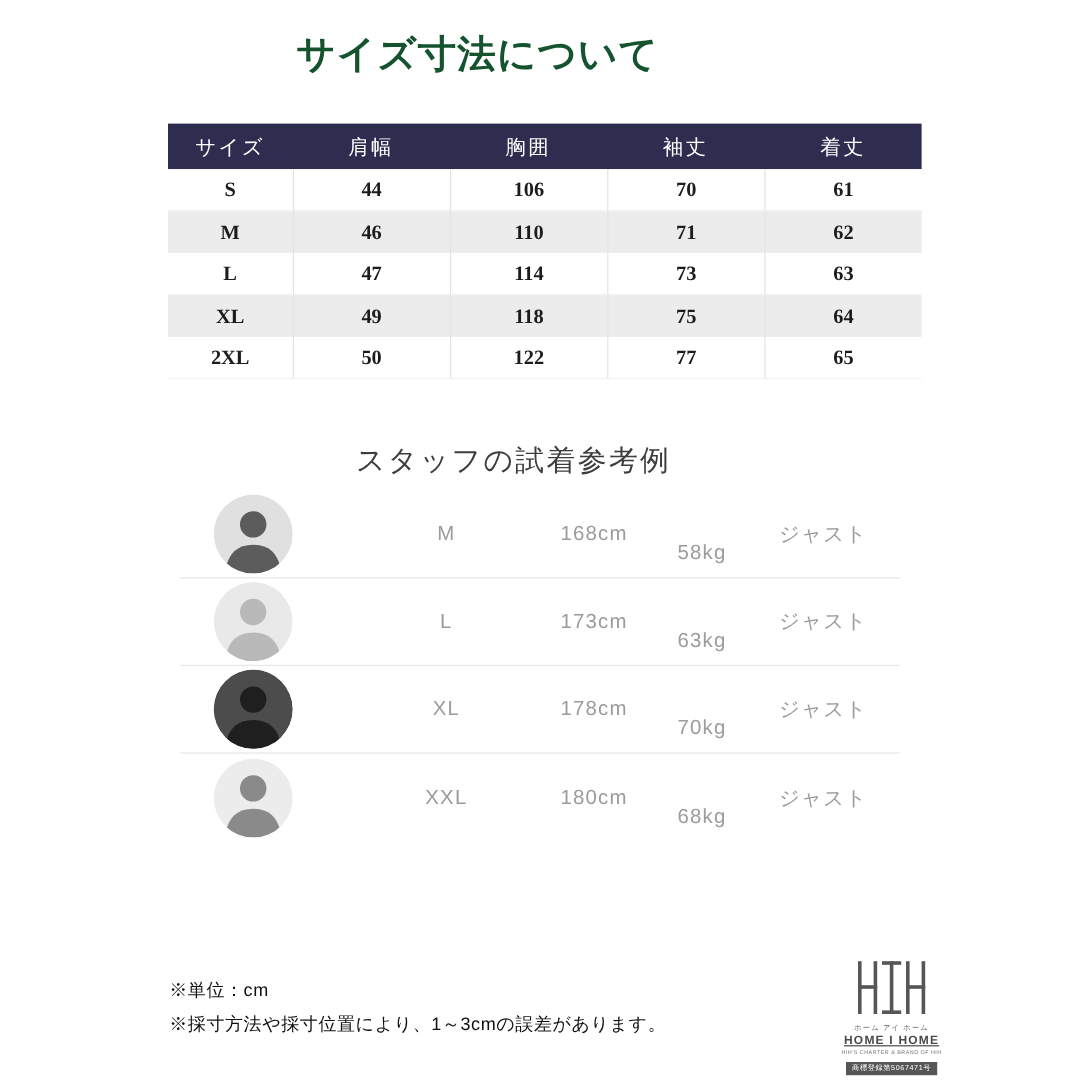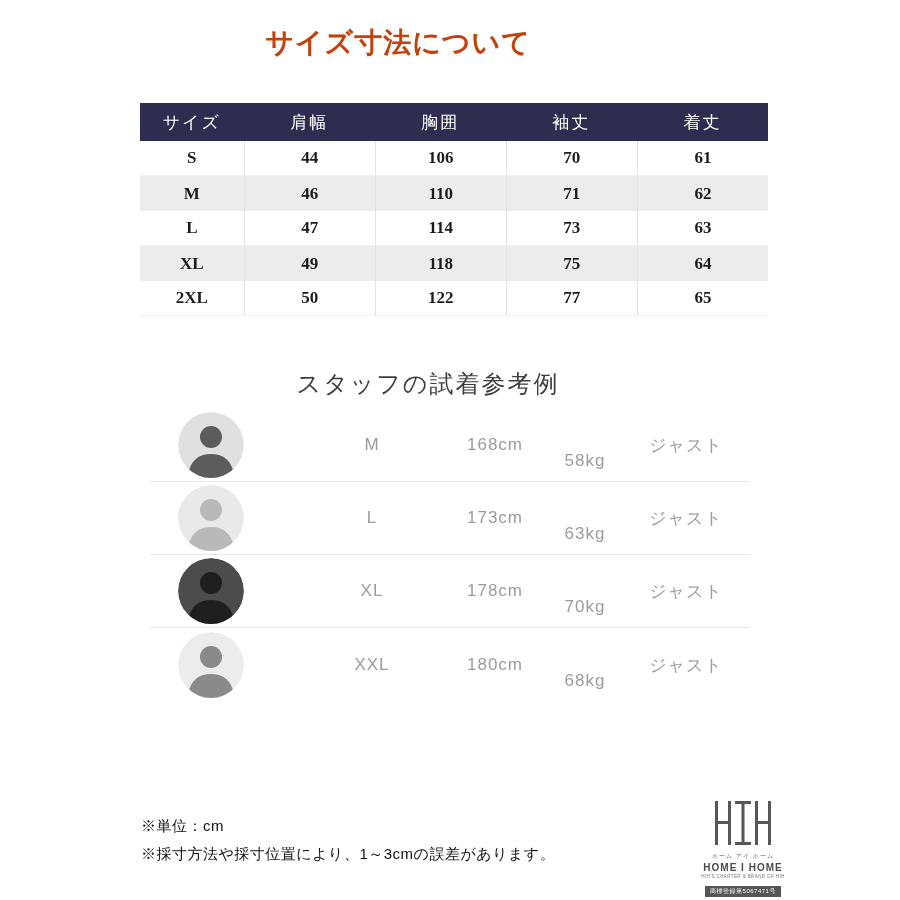--- a/index.html
+++ b/index.html
@@ -3,21 +3,21 @@
 <meta charset="utf-8">
 <style>
   * { margin:0; padding:0; box-sizing:border-box; }
   html,body { background:#fff; }
   body { font-family:"Liberation Sans", sans-serif; }
   .page { position:relative; width:900px; height:900px; background:#ffffff; overflow:hidden; margin:0 auto; }
 
   
   .page-title {
     position:absolute; top:24px; left:0; width:796px;
-    text-align:center; font-size:28px; font-weight:bold; color:#c2410c;
+    text-align:center; font-size:32px; font-weight:bold; color:#14532d;
     letter-spacing:1px;
   }
 
   
   .size-table { position:absolute; left:140px; top:103px; width:628px; }
   .size-table .thead, .size-table .trow {
     display:grid;
     grid-template-columns:16.5% 20.875% 20.875% 20.875% 20.875%;
   }
   .size-table .thead { background:#2e2d50; height:38px; }
@@ -58,21 +58,21 @@
   .col-fit    { left:536px; }
 
   
   .notes { position:absolute; left:141px; top:812px; }
   .note-line { font-size:15px; color:#101010; font-weight:400; line-height:1.85; letter-spacing:0.5px; }
 
   
   .logo { position:absolute; left:690px; top:798px; width:106px; text-align:center; }
   .logo-mark { display:block; margin:0 auto 4px auto; }
   .logo-katakana { font-size:6px; color:#666; letter-spacing:1px; }
-  .logo-name { font-size:10px; color:#4a4a4a; font-weight:bold; letter-spacing:1px; margin-top:1px; }
+  .logo-name { font-size:10px; color:#4a4a4a; font-weight:bold; letter-spacing:1px; margin-top:1px;text-decoration:underline; }
   .logo-tagline { font-size:4.5px; color:#777; letter-spacing:0.4px; margin-top:1px; }
   .logo-trademark {
     display:inline-block; margin-top:2px; background:#565656; color:#ffffff;
     font-size:6px; padding:1px 5px; letter-spacing:0.5px;
   }
 </style>
 </head>
 <body>
 
 <div class="page">

